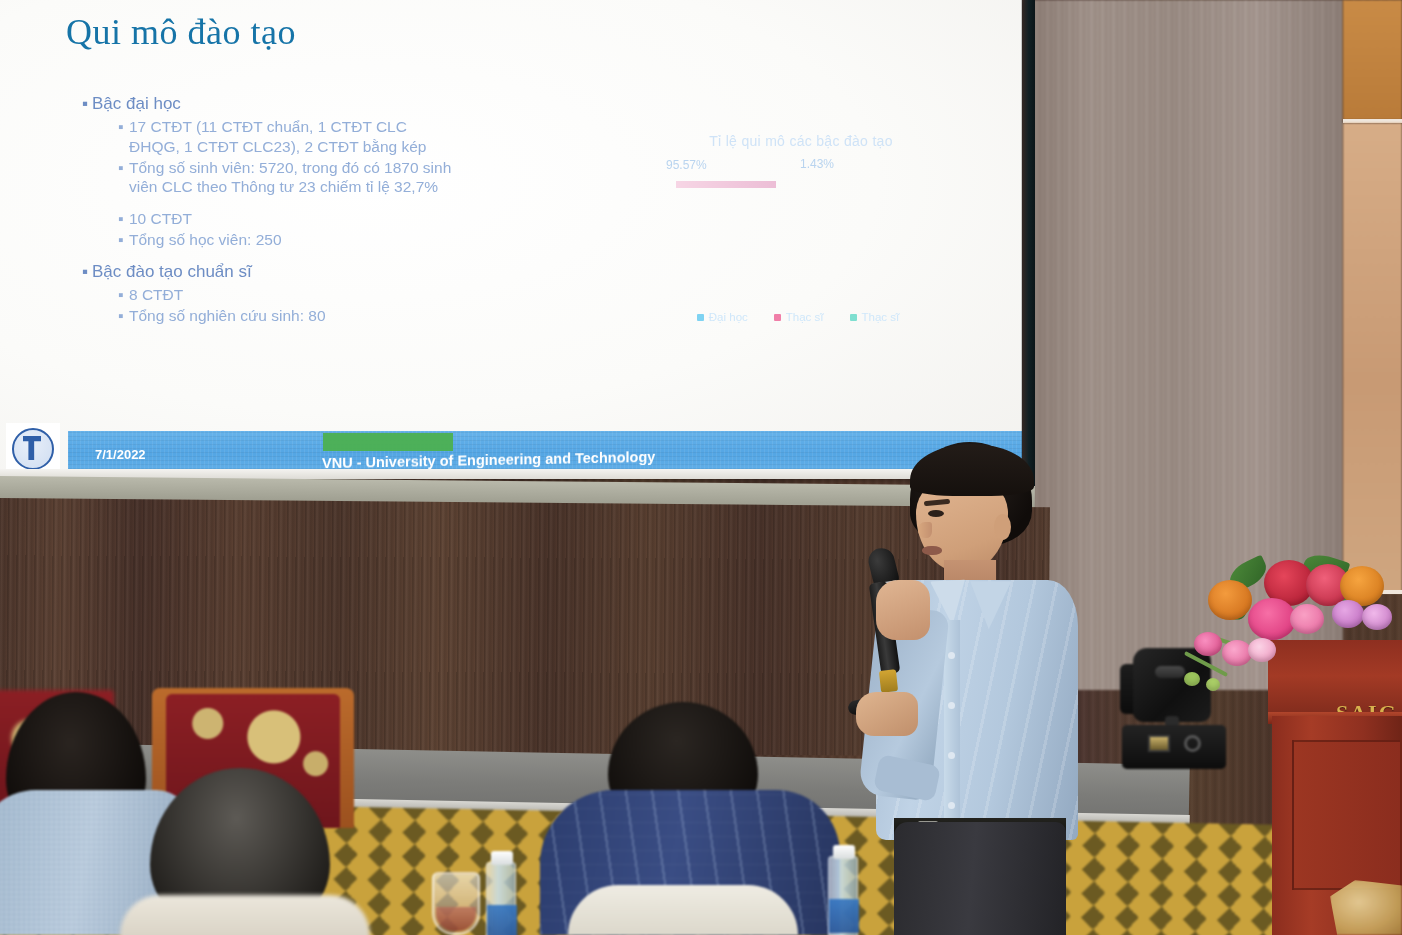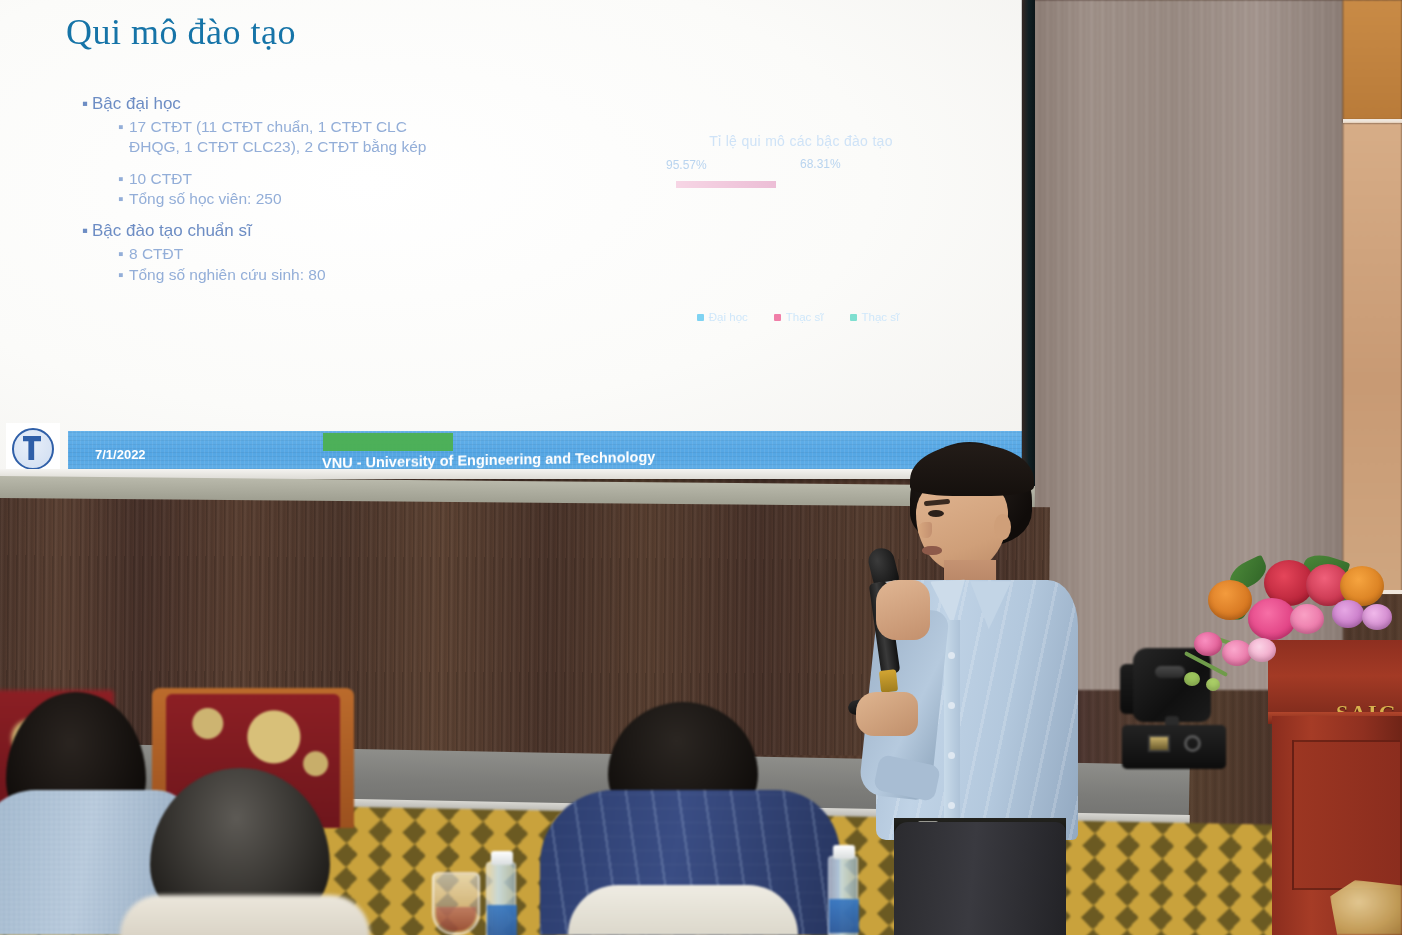--- a/index.html
+++ b/index.html
@@ -568,20 +568,24 @@
     <div class="bullets">
 
       <div class="grp">
         <div class="b1">
           <span class="dot">▪</span><span>Bậc đại học</span>
         </div>
         <div class="b2">
           <span class="dot">▪</span><span>17 CTĐT (11 CTĐT chuẩn, 1 CTĐT CLC</span>
           <span class="cont">ĐHQG, 1 CTĐT CLC23), 2 CTĐT bằng kép</span>
         </div>
+        <div class="b2">
+          <span class="dot">▪</span><span>Tổng số sinh viên: 5720, trong đó có 1870 sinh</span>
+          <span class="cont">viên CLC theo Thông tư 23 chiếm tỉ lệ 32,7%</span>
+        </div>
       </div>
 
       <div class="grp">
         <div class="b2">
           <span class="dot">▪</span><span>10 CTĐT</span>
         </div>
         <div class="b2">
           <span class="dot">▪</span><span>Tổng số học viên: 250</span>
         </div>
       </div>
@@ -595,21 +599,21 @@
         </div>
         <div class="b2">
           <span class="dot">▪</span><span>Tổng số nghiên cứu sinh: 80</span>
         </div>
       </div>
     </div>
 
     <div class="chart">
       <div class="chart-title">Tỉ lệ qui mô các bậc đào tạo</div>
       <div class="lbl lbl-a">95.57%</div>
-      <div class="lbl lbl-b">68.31%</div>
+      <div class="lbl lbl-b">1.43%</div>
       <div class="leader"></div>
       <div class="legend">
         <div class="it">
           <span class="sw" style="background:#7fd3f2"></span>
           <span>Đại học</span>
         </div>
         <div class="it">
           <span class="sw" style="background:#f07fa8"></span>
           <span>Thạc sĩ</span>
         </div>

